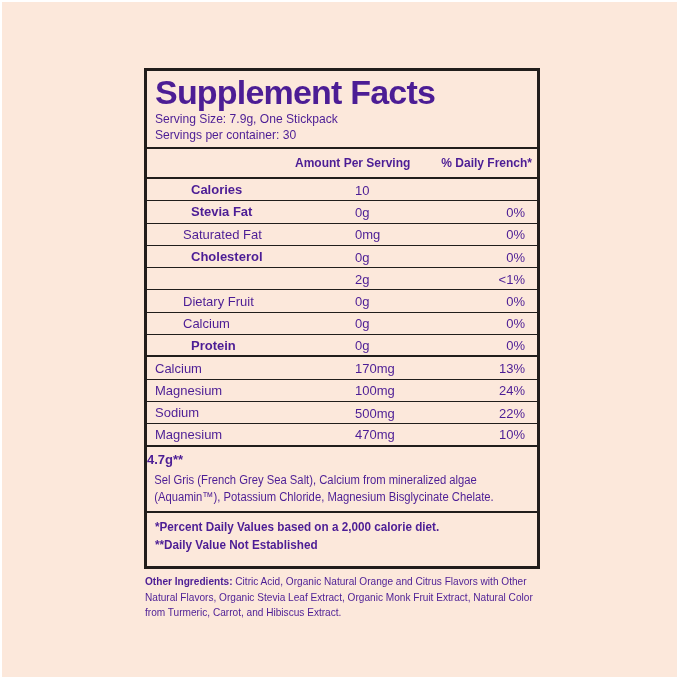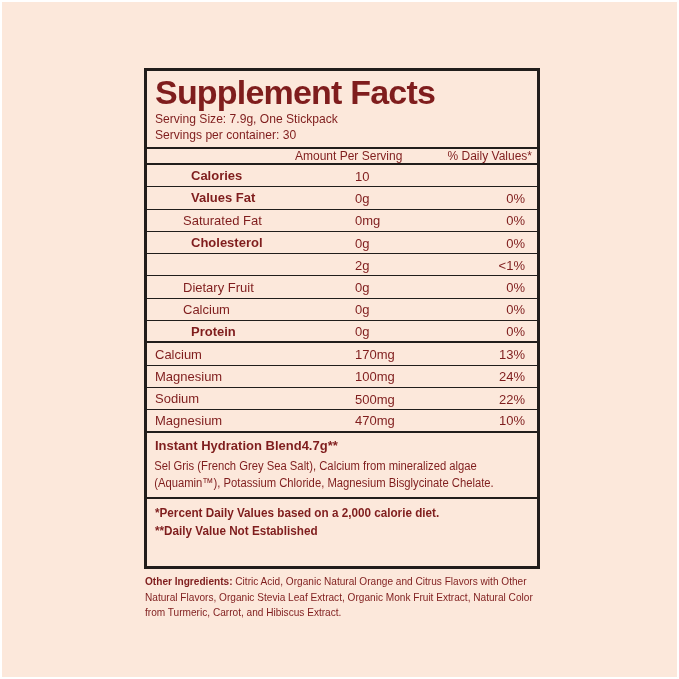--- a/index.html
+++ b/index.html
@@ -7,21 +7,21 @@
   body {
     font-family: "Liberation Sans", sans-serif;
     background: #ffffff;
     position: relative;
     overflow: hidden;
   }
   .canvas {
     position: absolute;
     inset: 2px;
     background: #fce8db;
-    color: #7f1d1d;
+    color: #4c1d95;
   }
   
   .facts-box {
     position: absolute;
     left: 142px;
     top: 66px;
     width: 396px;
     height: 501px;
     border: 3px solid #211d1b;
     display: flex;
@@ -40,23 +40,23 @@
   }
   .serving-line {
     font-size: 13px;
     line-height: 15.5px;
     transform: scaleX(0.93);
     transform-origin: left center;
     white-space: nowrap;
   }
   .col-header-row {
     position: relative;
-    height: 16px;
+    height: 30px;
     border-bottom: 2px solid #211d1b;
-    font-weight: normal;
+    font-weight: bold;
     font-size: 12px;
   }
   .col-amount-header {
     position: absolute;
     left: 148px;
     top: 50%;
     transform: translateY(-50%);
     white-space: nowrap;
   }
   .col-dv-header {
@@ -150,32 +150,32 @@
   <div class="facts-box">
 
     <div class="box-header">
       <div class="title">Supplement Facts</div>
       <div class="serving-line">Serving Size: 7.9g, One Stickpack</div>
       <div class="serving-line">Servings per container: 30</div>
     </div>
 
     <div class="col-header-row">
       <span class="col-amount-header">Amount Per Serving</span>
-      <span class="col-dv-header">% Daily Values*</span>
+      <span class="col-dv-header">% Daily French*</span>
     </div>
 
     <div class="row bold">
       <span class="cell-label">Calories</span>
       <span class="cell-amount">10</span>
       <span class="cell-dv"></span>
     </div>
 
 
     <div class="row bold">
-      <span class="cell-label">Values Fat</span>
+      <span class="cell-label">Stevia Fat</span>
       <span class="cell-amount">0g</span>
       <span class="cell-dv">0%</span>
     </div>
 
     <div class="row indent">
       <span class="cell-label">Saturated Fat</span>
       <span class="cell-amount">0mg</span>
       <span class="cell-dv">0%</span>
     </div>
 
@@ -227,21 +227,20 @@
     </div>
 
     <div class="row thick">
       <span class="cell-label">Magnesium</span>
       <span class="cell-amount">470mg</span>
       <span class="cell-dv">10%</span>
     </div>
 
     <div class="blend-section">
       <div class="blend-row">
-        <span class="cell-label">Instant Hydration Blend</span>
         <span class="cell-amount">4.7g</span>
         <span class="cell-dv">**</span>
       </div>
       <div class="blend-desc">Sel Gris (French Grey Sea Salt), Calcium from mineralized algae (Aquamin™), Potassium Chloride, Magnesium Bisglycinate Chelate.</div>
     </div>
 
     <div class="footnote">
       <div>*Percent Daily Values based on a 2,000 calorie diet.</div>
       <div>**Daily Value Not Established</div>
     </div>

